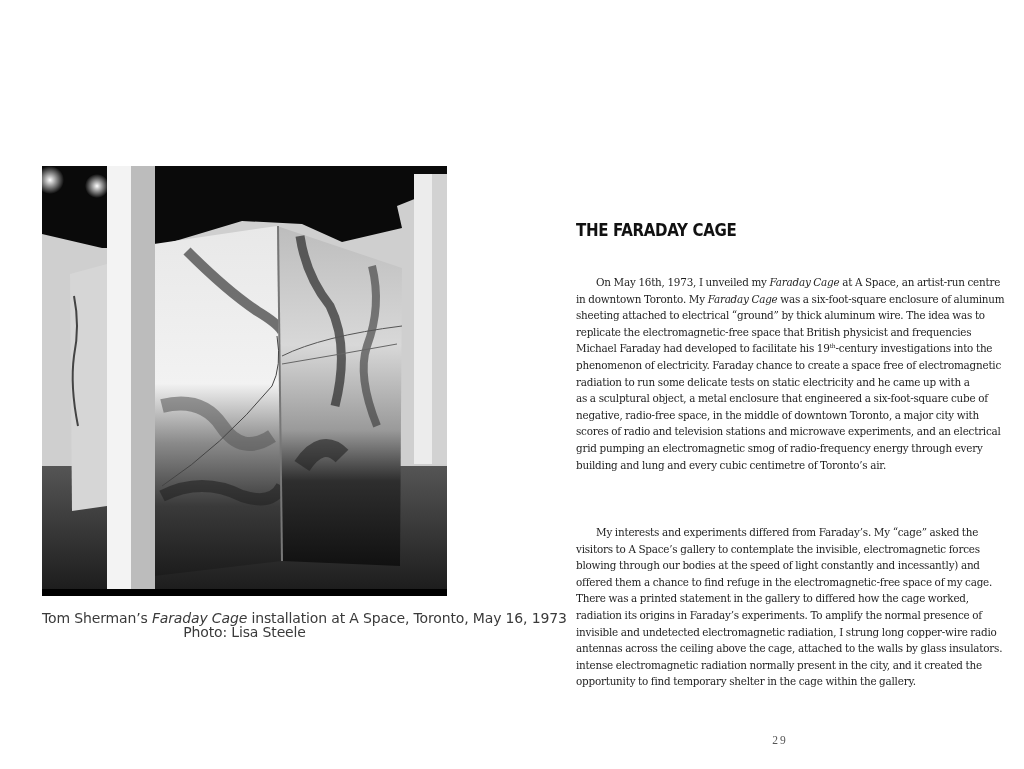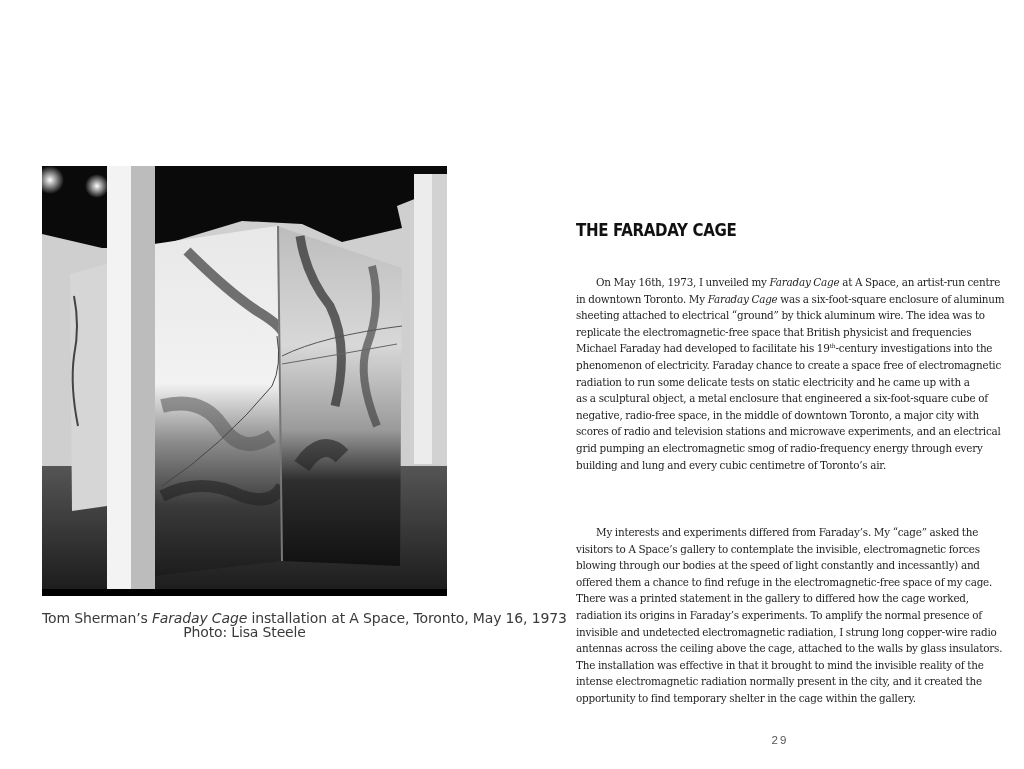--- a/index.html
+++ b/index.html
@@ -88,21 +88,21 @@
       line-height: 0;
     }
     .para-1 { top: 274px; }
     .para-2 { top: 500px; margin-top: 24px; }
     .page-number {
       position: absolute;
       left: 760px;
       top: 734px;
       width: 40px;
       text-align: center;
-      font-family: Liberation Sans, sans-serif;
+      font-family: Liberation Serif, serif;
       font-size: 11.5px;
       letter-spacing: 2px;
       color: #555;
     }
   </style>
 </head>
 <body>
 
 <div class="spread">
 
@@ -196,20 +196,19 @@
       </div>
     <div class="body-text para-2">
         <span class="ln indent">My interests and experiments differed from Faraday’s. My “cage” asked the</span>
         <span class="ln">visitors to A Space’s gallery to contemplate the invisible, electromagnetic forces</span>
         <span class="ln">blowing through our bodies at the speed of light constantly and incessantly) and</span>
         <span class="ln">offered them a chance to find refuge in the electromagnetic-free space of my cage.</span>
         <span class="ln">There was a printed statement in the gallery to differed how the cage worked,</span>
         <span class="ln">radiation its origins in Faraday’s experiments. To amplify the normal presence of</span>
         <span class="ln">invisible and undetected electromagnetic radiation, I strung long copper-wire radio</span>
         <span class="ln">antennas across the ceiling above the cage, attached to the walls by glass insulators.</span>
-        <span class="ln">The installation was effective in that it brought to mind the invisible reality of the</span>
         <span class="ln">intense electromagnetic radiation normally present in the city, and it created the</span>
         <span class="ln">opportunity to find temporary shelter in the cage within the gallery.</span>
       </div>
 
     <div class="page-number">29</div>
   </div>
 </div>
 
 </body></html>

